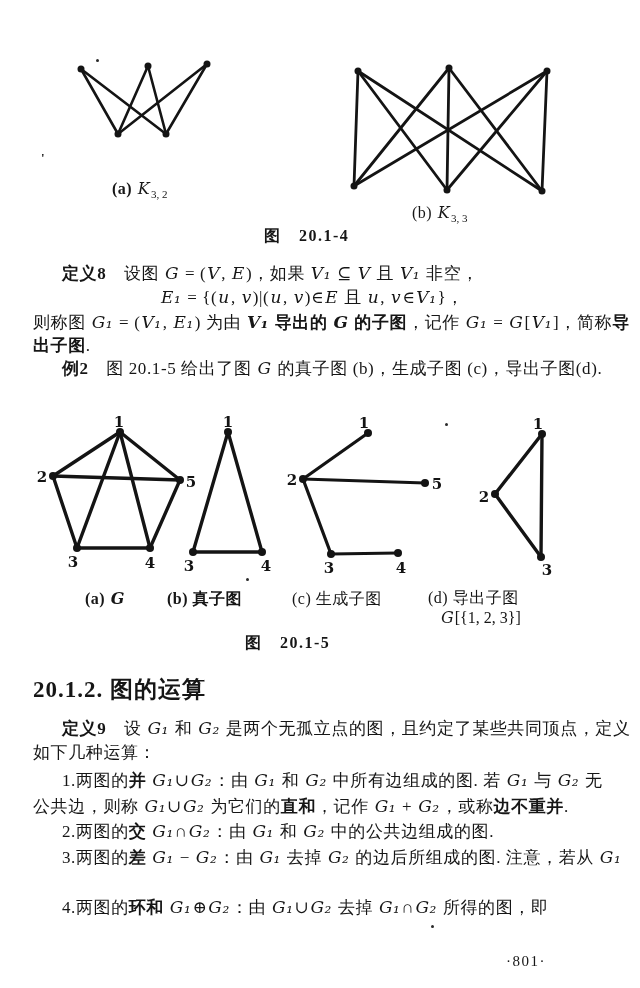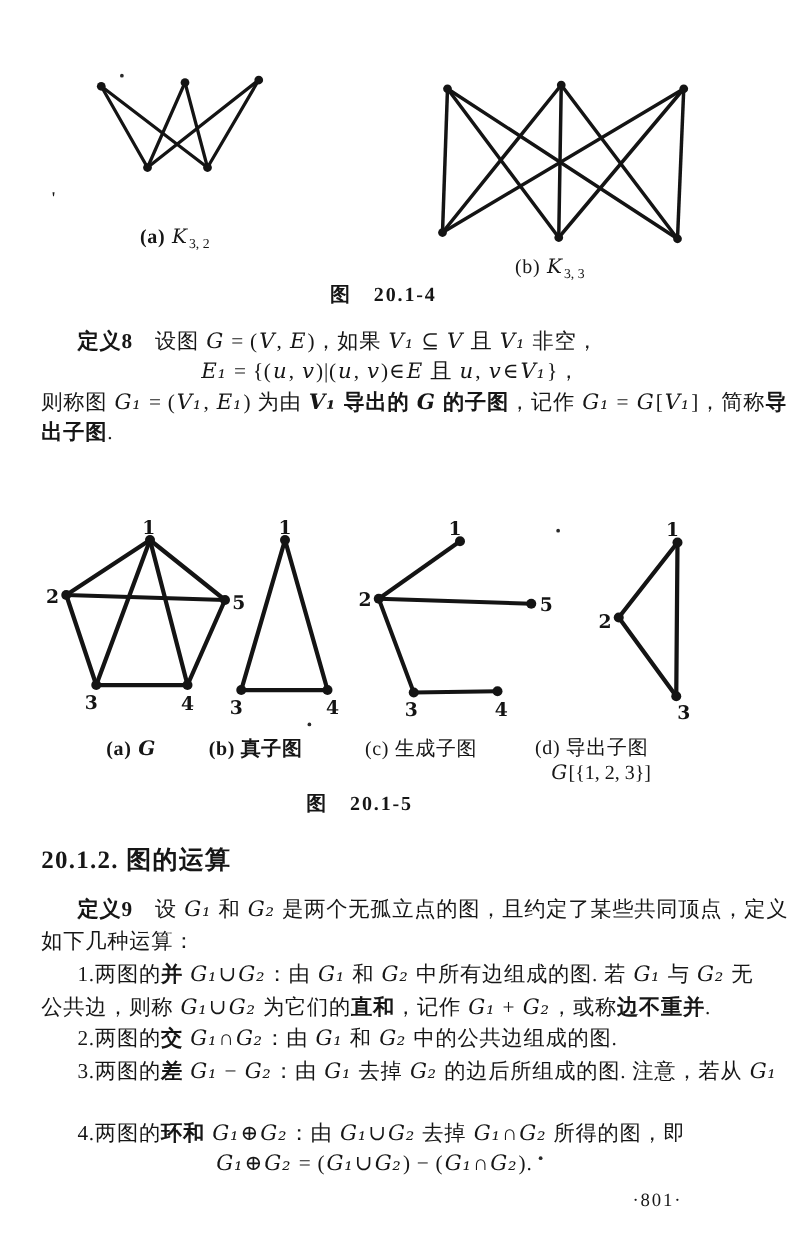--- a/index.html
+++ b/index.html
@@ -5,21 +5,21 @@
   html,body { margin:0; padding:0; background:#ffffff; }
   .page {
     position:relative; width:640px; height:988px; background:#fff;
     font-family:"Liberation Serif","DejaVu Serif",serif;
     color:#161616; overflow:hidden;
   }
   .ln { position:absolute; white-space:nowrap; font-size:17px; line-height:20px; letter-spacing:0.6px; }
   .bold { font-weight:bold; }
   .ital { font-style:italic; font-family:"DejaVu Serif","Liberation Serif",serif; padding:0 1px; }
   sub { font-size:11px; letter-spacing:0; }
-  .heading { position:absolute; font-size:20px; font-weight:bold; letter-spacing:1px; white-space:nowrap; }
+  .heading { position:absolute; font-size:23px; font-weight:bold; letter-spacing:1px; white-space:nowrap; }
   .figcap { position:absolute; font-size:16px; font-weight:bold; letter-spacing:1.5px; white-space:nowrap; }
   .gcap { position:absolute; font-size:16px; white-space:nowrap; letter-spacing:0.5px;text-align:right; }
   .gcap2 { position:absolute; font-size:16px; white-space:nowrap; }
   svg.graphs { position:absolute; left:0; top:0; }
   .edge { stroke:#141414; stroke-linecap:round; }
   .vertex { fill:#141414; }
   .vlabel { font-family:"DejaVu Serif","Liberation Serif",serif; font-weight:bold; font-size:15px; fill:#141414; }
   .pagenum { position:absolute; font-size:15px; font-weight:normal; letter-spacing:1.5px; }
   .speck { position:absolute; width:3px; height:3px; background:#2a2a2a; border-radius:50%; }
   .artifact { position:absolute; font-size:13px; font-weight:bold; }
@@ -128,35 +128,35 @@
 
   <div class="gcap" style="left:112px;top:179px"><span class="bold">(a) </span><span class="ital">K</span><sub>3, 2</sub></div>
   <div class="gcap" style="left:412px;top:203px"><span>(b) </span><span class="ital">K</span><sub>3, 3</sub></div>
   <div class="figcap" style="left:264px;top:226px">图　20.1-4</div>
 
   <div class="ln" style="left:62px;top:263px"><span class="bold">定义8</span><span>　设图 </span><span class="ital">G</span><span> = (</span><span class="ital">V</span><span>, </span><span class="ital">E</span><span>)，如果 </span><span class="ital">V₁</span><span> ⊆ </span><span class="ital">V</span><span> 且 </span><span class="ital">V₁</span><span> 非空，</span></div>
   <div class="ln" style="left:160px;top:287px"><span class="ital">E₁</span><span> = {(</span><span class="ital">u</span><span>, </span><span class="ital">v</span><span>)|(</span><span class="ital">u</span><span>, </span><span class="ital">v</span><span>)∈</span><span class="ital">E</span><span> 且 </span><span class="ital">u</span><span>, </span><span class="ital">v</span><span>∈</span><span class="ital">V₁</span><span>}，</span></div>
   <div class="ln" style="left:33px;top:312px"><span>则称图 </span><span class="ital">G₁</span><span> = (</span><span class="ital">V₁</span><span>, </span><span class="ital">E₁</span><span>) 为由 </span><span class="bold ital">V₁</span><span class="bold"> 导出的 </span><span class="bold ital">G</span><span class="bold"> 的子图</span><span>，记作 </span><span class="ital">G₁</span><span> = </span><span class="ital">G</span><span>[</span><span class="ital">V₁</span><span>]，简称</span><span class="bold">导</span></div>
   <div class="ln" style="left:33px;top:336px"><span class="bold">出子图</span><span>.</span></div>
 
+  <div class="ln" style="left:62px;top:358px"><span class="bold">例2</span><span>　图 20.1-5 给出了图 </span><span class="ital">G</span><span> 的真子图 (b)，生成子图 (c)，导出子图(d).</span></div>
 
   <div class="gcap" style="left:85px;top:589px"><span class="bold">(a) </span><span class="bold ital">G</span></div>
   <div class="gcap" style="left:167px;top:589px"><span class="bold">(b) </span><span class="bold">真子图</span></div>
   <div class="gcap" style="left:292px;top:589px"><span>(c) </span><span>生成子图</span></div>
   <div class="gcap" style="left:428px;top:588px"><span>(d) </span><span>导出子图</span></div>
   <div class="gcap2" style="left:440px;top:608px"><span class="ital">G</span><span>[{1, 2, 3}]</span></div>
   <div class="figcap" style="left:245px;top:633px">图　20.1-5</div>
 
   <div class="heading" style="left:33px;top:674px">20.1.2. 图的运算</div>
 
   <div class="ln" style="left:62px;top:718px"><span class="bold">定义9</span><span>　设 </span><span class="ital">G₁</span><span> 和 </span><span class="ital">G₂</span><span> 是两个无孤立点的图，且约定了某些共同顶点，定义</span></div>
   <div class="ln" style="left:33px;top:743px"><span>如下几种运算：</span></div>
 
   <div class="ln" style="left:62px;top:770px"><span>1.两图的</span><span class="bold">并</span><span> </span><span class="ital">G₁</span><span>∪</span><span class="ital">G₂</span><span>：由 </span><span class="ital">G₁</span><span> 和 </span><span class="ital">G₂</span><span> 中所有边组成的图. 若 </span><span class="ital">G₁</span><span> 与 </span><span class="ital">G₂</span><span> 无</span></div>
   <div class="ln" style="left:33px;top:796px"><span>公共边，则称 </span><span class="ital">G₁</span><span>∪</span><span class="ital">G₂</span><span> 为它们的</span><span class="bold">直和</span><span>，记作 </span><span class="ital">G₁</span><span> + </span><span class="ital">G₂</span><span>，或称</span><span class="bold">边不重并</span><span>.</span></div>
   <div class="ln" style="left:62px;top:821px"><span>2.两图的</span><span class="bold">交</span><span> </span><span class="ital">G₁</span><span>∩</span><span class="ital">G₂</span><span>：由 </span><span class="ital">G₁</span><span> 和 </span><span class="ital">G₂</span><span> 中的公共边组成的图.</span></div>
   <div class="ln" style="left:62px;top:847px"><span>3.两图的</span><span class="bold">差</span><span> </span><span class="ital">G₁</span><span> − </span><span class="ital">G₂</span><span>：由 </span><span class="ital">G₁</span><span> 去掉 </span><span class="ital">G₂</span><span> 的边后所组成的图. 注意，若从 </span><span class="ital">G₁</span></div>
   <div class="ln" style="left:62px;top:897px"><span>4.两图的</span><span class="bold">环和</span><span> </span><span class="ital">G₁</span><span>⊕</span><span class="ital">G₂</span><span>：由 </span><span class="ital">G₁</span><span>∪</span><span class="ital">G₂</span><span> 去掉 </span><span class="ital">G₁</span><span>∩</span><span class="ital">G₂</span><span> 所得的图，即</span></div>
-  <div class="ln" style="left:172px;top:921px"><span class="ital">G₁</span><span>⊕</span><span class="ital">G₂</span><span> = (</span><span class="ital">G₁</span><span>∪</span><span class="ital">G₂</span><span>) − (</span><span class="ital">G₁</span><span>∩</span><span class="ital">G₂</span><span>).</span></div>
 
   <div class="pagenum" style="left:506px;top:953px">·801·</div>
 
 </div>
 
 </body></html>

